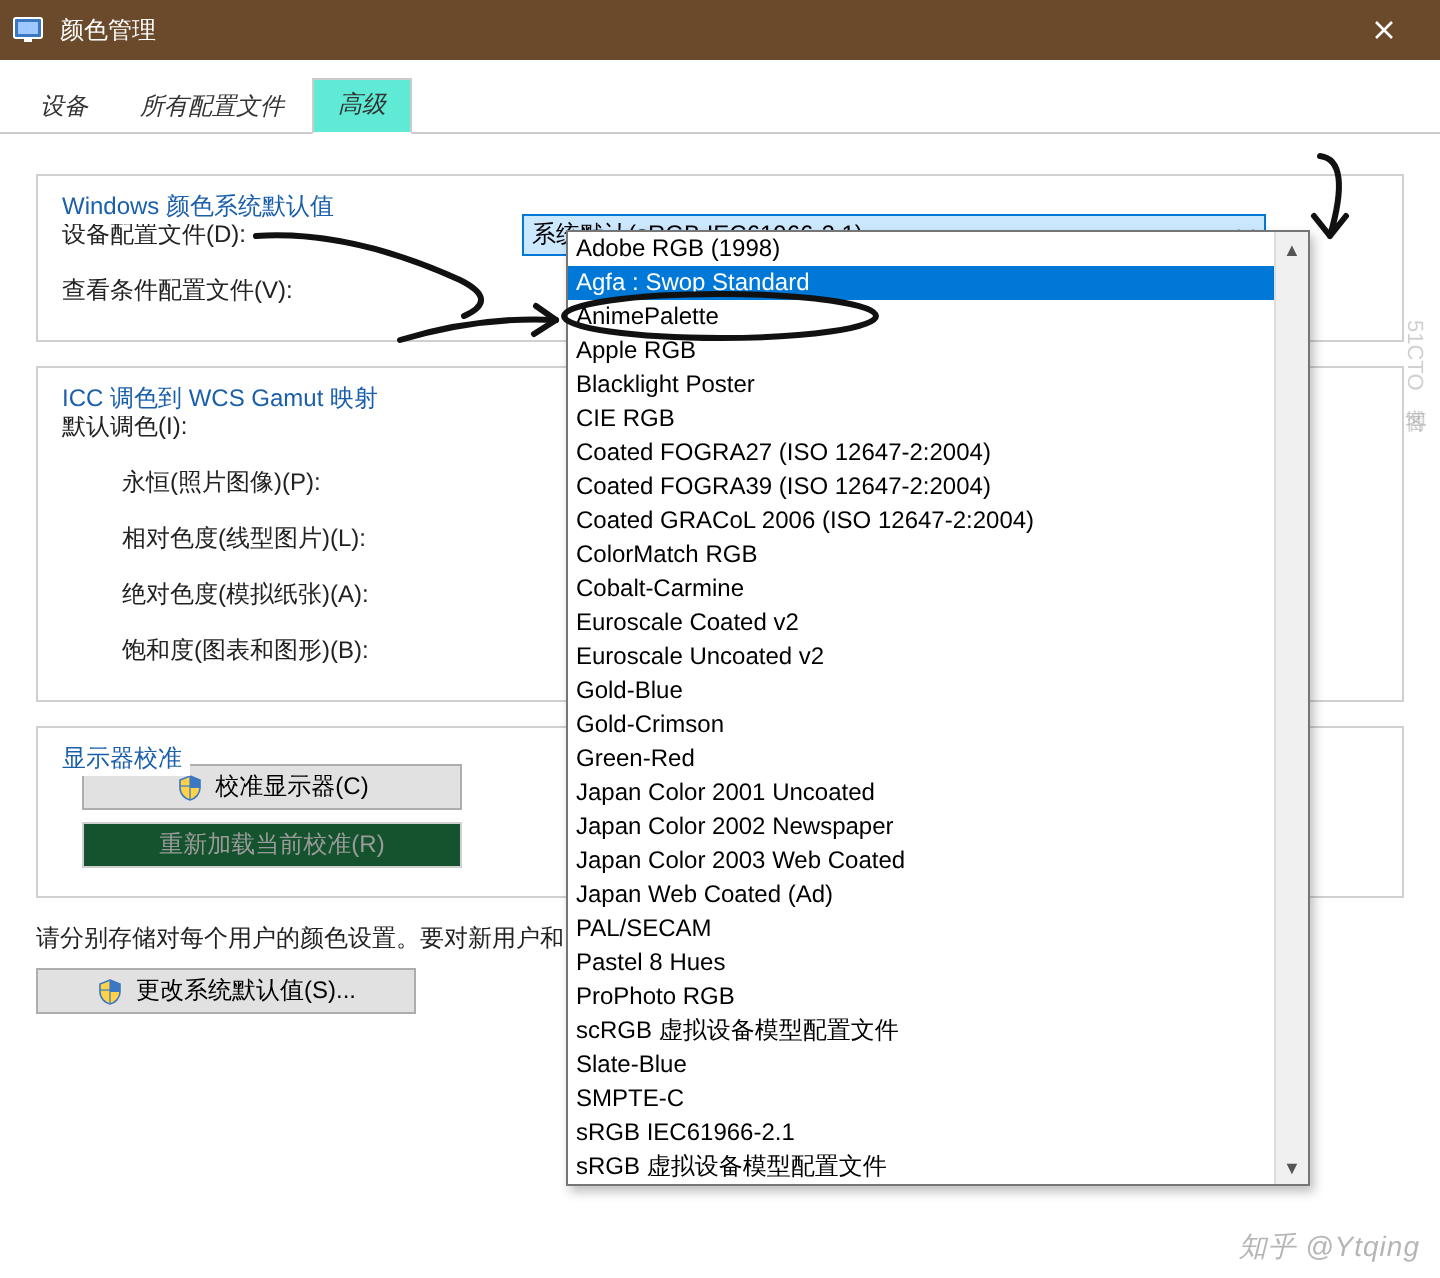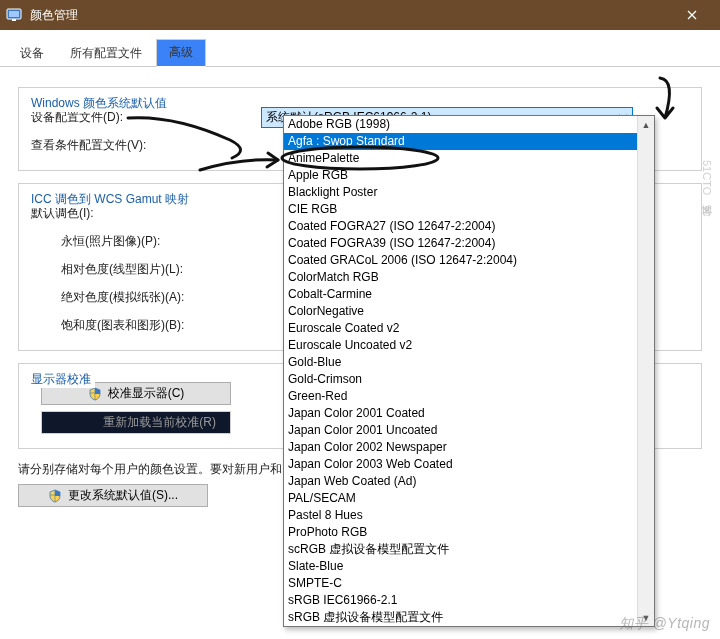--- a/index.html
+++ b/index.html
@@ -6,22 +6,22 @@
   body { background: #fff; width: 720px; height: 639px; overflow: hidden; position: relative; }
 
   
   .titlebar { height: 30px; background: #6a4a2a; color: #fff; display: flex; align-items: center; padding: 0 6px; }
   .titlebar .appicon { width: 16px; height: 16px; margin-right: 8px; display:inline-flex; align-items:center; justify-content:center;}
   .titlebar .title { flex: 1; font-size: 12px; }
   .titlebar .winbtn { width: 45px; height: 30px; display: flex; align-items: center; justify-content: center; cursor: pointer; }
 
   
   .tabrow { display:flex; align-items:flex-end; padding: 8px 8px 0 8px; border-bottom:1px solid #ccc; background:#fff;}
-  .tab { padding: 4px 12px 5px 12px; margin-right: 2px; color:#333; cursor:pointer; position:relative; top:1px;}
-  .tab.active { border:1px solid #ccc; border-bottom:1px solid #fff; background:#3b82f6; }
+  .tab { padding: 4px 12px 5px 12px; margin-right: 2px; color:#333; cursor:pointer; position:relative; top:1px;font-style:italic;}
+  .tab.active { border:1px solid #ccc; border-bottom:1px solid #fff; background:#5eead4; }
 
   .content { padding: 8px 18px 8px 18px; position: relative; }
 
   
   .groupbox { border:1px solid #d0d0d0; margin-top:12px; padding: 12px 12px 8px 12px; position: relative; }
   .groupbox > .legend { position:absolute; top:-9px; left:8px; background:#fff; padding:0 4px; color:#1a5fab; font-size:12px;margin-top:16px; }
 
   .row { display:flex; align-items:center; margin: 6px 0; min-height:22px;}
   .row .lbl { width: 230px; color:#222; }
   .row .lbl.ind { padding-left: 30px; }
@@ -35,21 +35,21 @@
   .dropdown { position:absolute; left:283px; top:115px; width:372px; background:#fff; border:1px solid #767676; z-index:100; box-shadow: 2px 3px 5px rgba(0,0,0,.25);}
   .dropdown .listwrap { max-height: 530px; overflow:hidden; position:relative;}
   .dropdown .item { padding: 1px 4px; font-size:12px; line-height:15px; color:#000; cursor:pointer; white-space:nowrap;}
   .dropdown .item.sel { background:#0078d7; color:#fff; }
   .dropdown .scroll { position:absolute; right:0; top:0; bottom:0; width:17px; background:#f0f0f0; border-left:1px solid #ddd;}
   .dropdown .scroll .arrow { height:17px; display:flex; align-items:center; justify-content:center; color:#555; font-size:9px; cursor:pointer;}
   .dropdown .scroll .track { position:absolute; top:17px; bottom:17px; left:0; right:0;}
 
   
   .btn { height:23px; border:1px solid #adadad; background:#e1e1e1; padding:0 14px; display:inline-flex; align-items:center; justify-content:center; gap:6px; cursor:pointer; min-width:190px;}
-  .btn.disabled { color:#9a9a9a; background:#0f172a; border-color:#d0d0d0; cursor:default;justify-content:flex-end;}
+  .btn.disabled { color:#9a9a9a; background:#14532d; border-color:#d0d0d0; cursor:default;}
   .shield { display:inline-block; width:14px; height:14px;}
 
   .note { margin:12px 0 6px 0; color:#222; }
 
   
   .anno { position:absolute; pointer-events:none; z-index:200;}
 
   .watermark { position:absolute; right:10px; bottom:6px; color:rgba(120,120,120,.55); font-size:14px; font-style:italic; z-index:300; letter-spacing:.5px;}
   .watermark2 { position:absolute; right:6px; top:160px; color:rgba(120,120,120,.35); font-size:11px; z-index:300; writing-mode: vertical-rl; }
 </style>
@@ -165,27 +165,25 @@
       <div class="item sel">Agfa : Swop Standard</div>
       <div class="item">AnimePalette</div>
       <div class="item">Apple RGB</div>
       <div class="item">Blacklight Poster</div>
       <div class="item">CIE RGB</div>
       <div class="item">Coated FOGRA27 (ISO 12647-2:2004)</div>
       <div class="item">Coated FOGRA39 (ISO 12647-2:2004)</div>
       <div class="item">Coated GRACoL 2006 (ISO 12647-2:2004)</div>
       <div class="item">ColorMatch RGB</div>
       <div class="item">Cobalt-Carmine</div>
-      <div class="item">ColorNegative</div>
       <div class="item">Euroscale Coated v2</div>
       <div class="item">Euroscale Uncoated v2</div>
       <div class="item">Gold-Blue</div>
       <div class="item">Gold-Crimson</div>
       <div class="item">Green-Red</div>
-      <div class="item">Japan Color 2001 Coated</div>
       <div class="item">Japan Color 2001 Uncoated</div>
       <div class="item">Japan Color 2002 Newspaper</div>
       <div class="item">Japan Color 2003 Web Coated</div>
       <div class="item">Japan Web Coated (Ad)</div>
       <div class="item">PAL/SECAM</div>
       <div class="item">Pastel 8 Hues</div>
       <div class="item">ProPhoto RGB</div>
       <div class="item">scRGB  虚拟设备模型配置文件</div>
       <div class="item">Slate-Blue</div>
       <div class="item">SMPTE-C</div>

